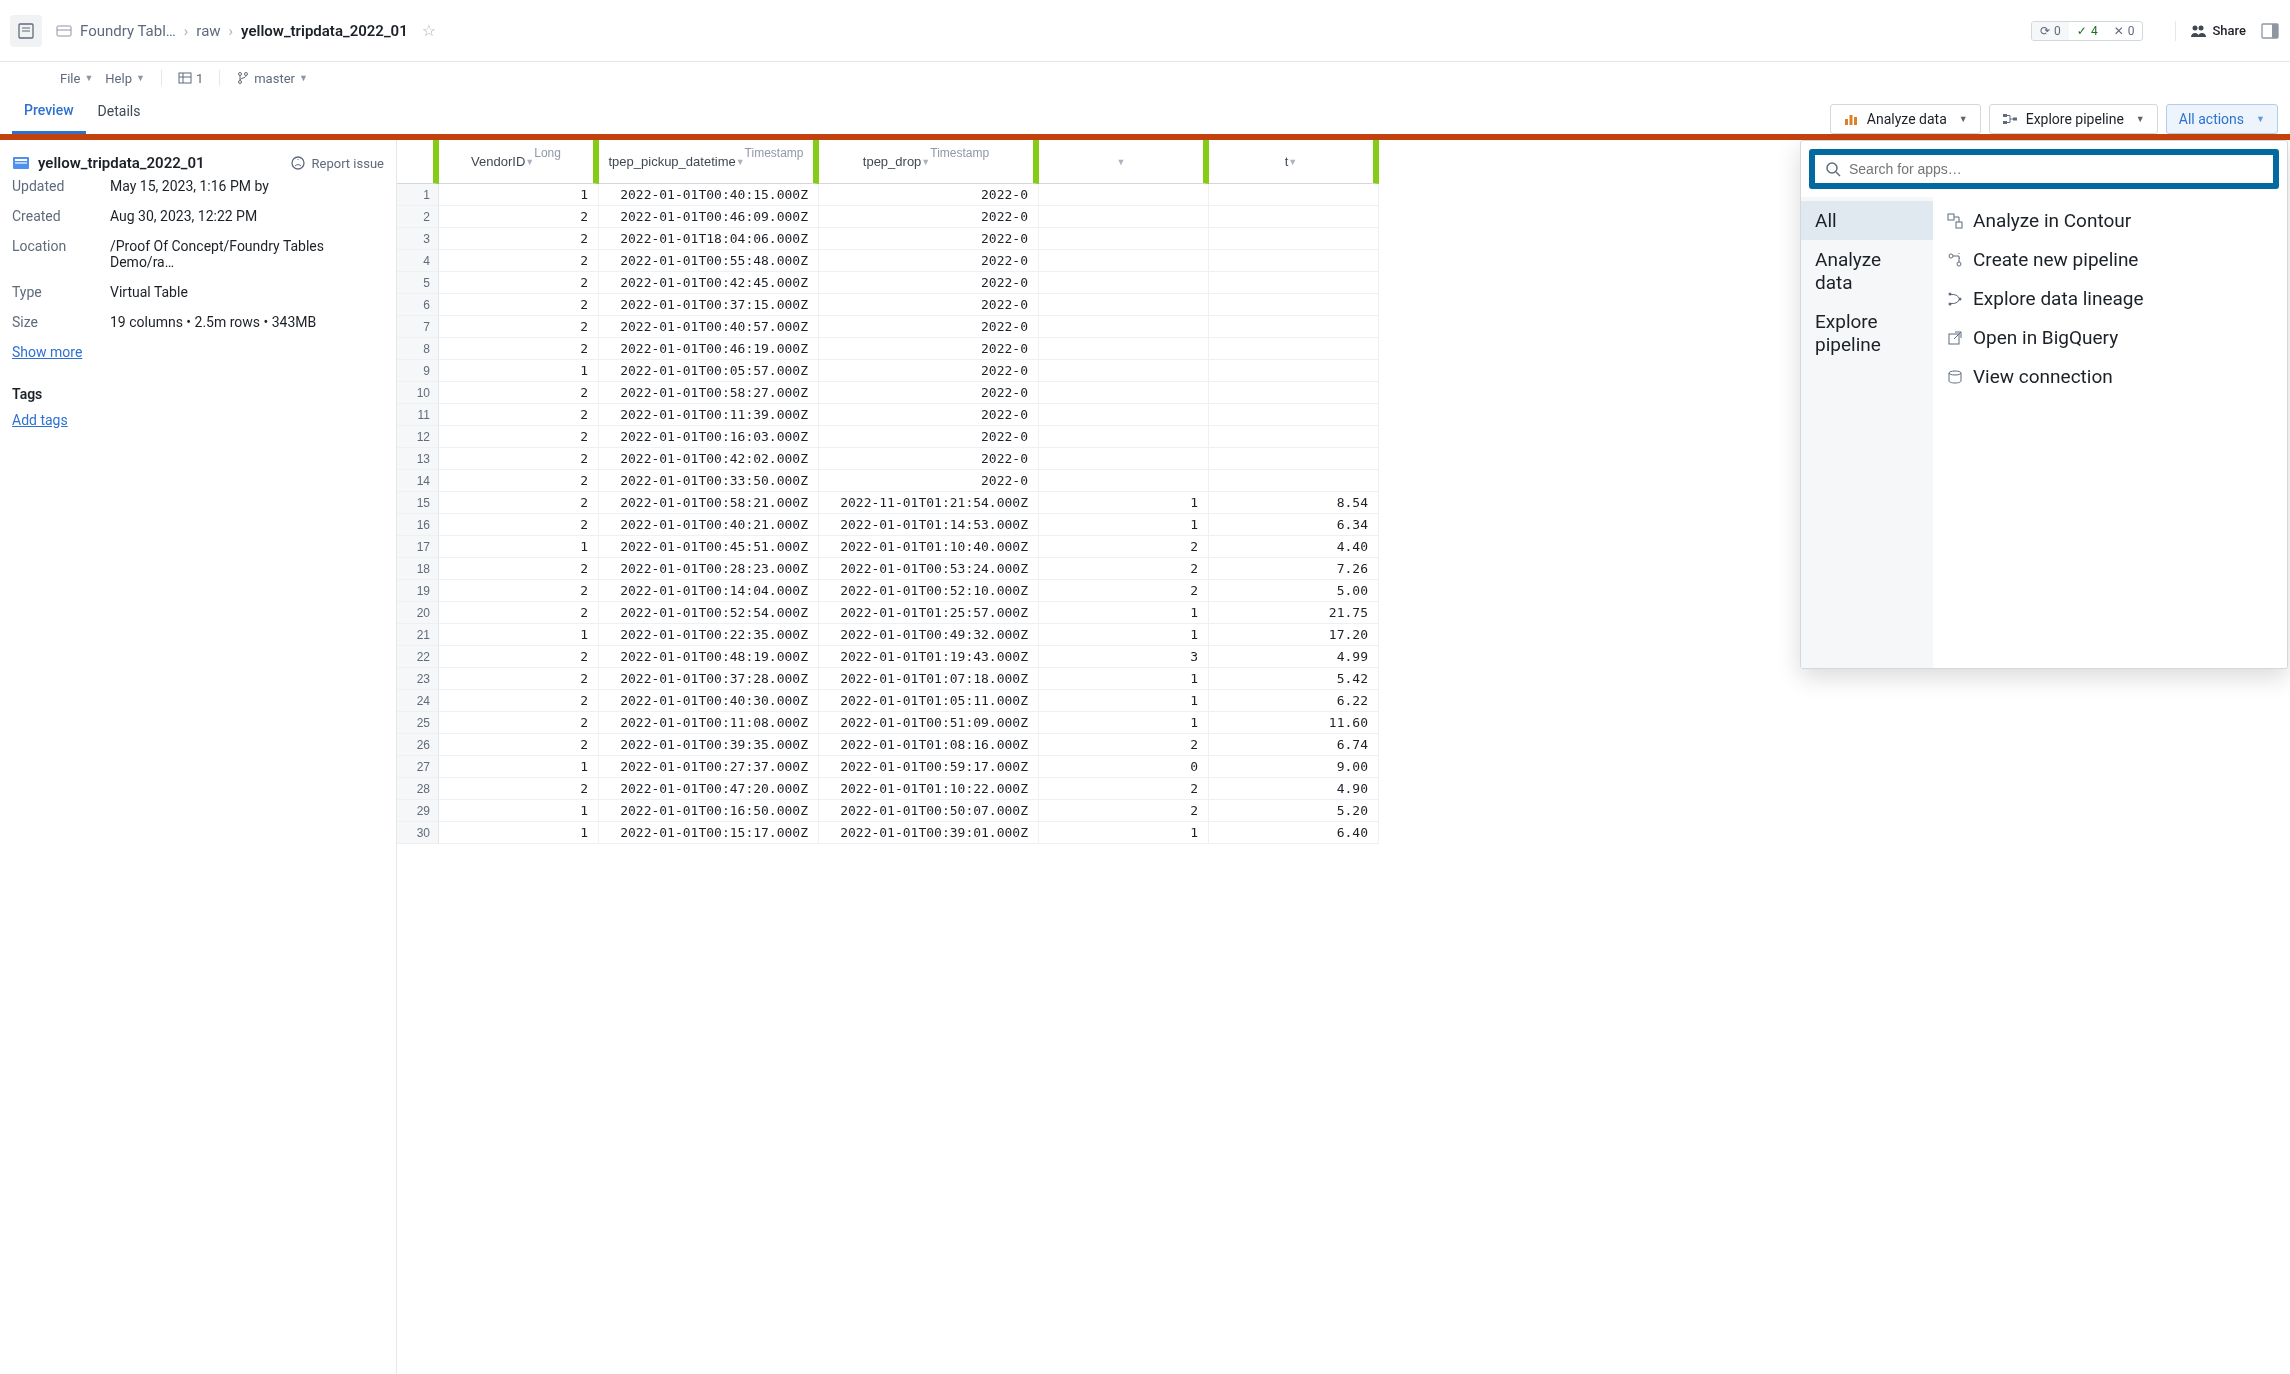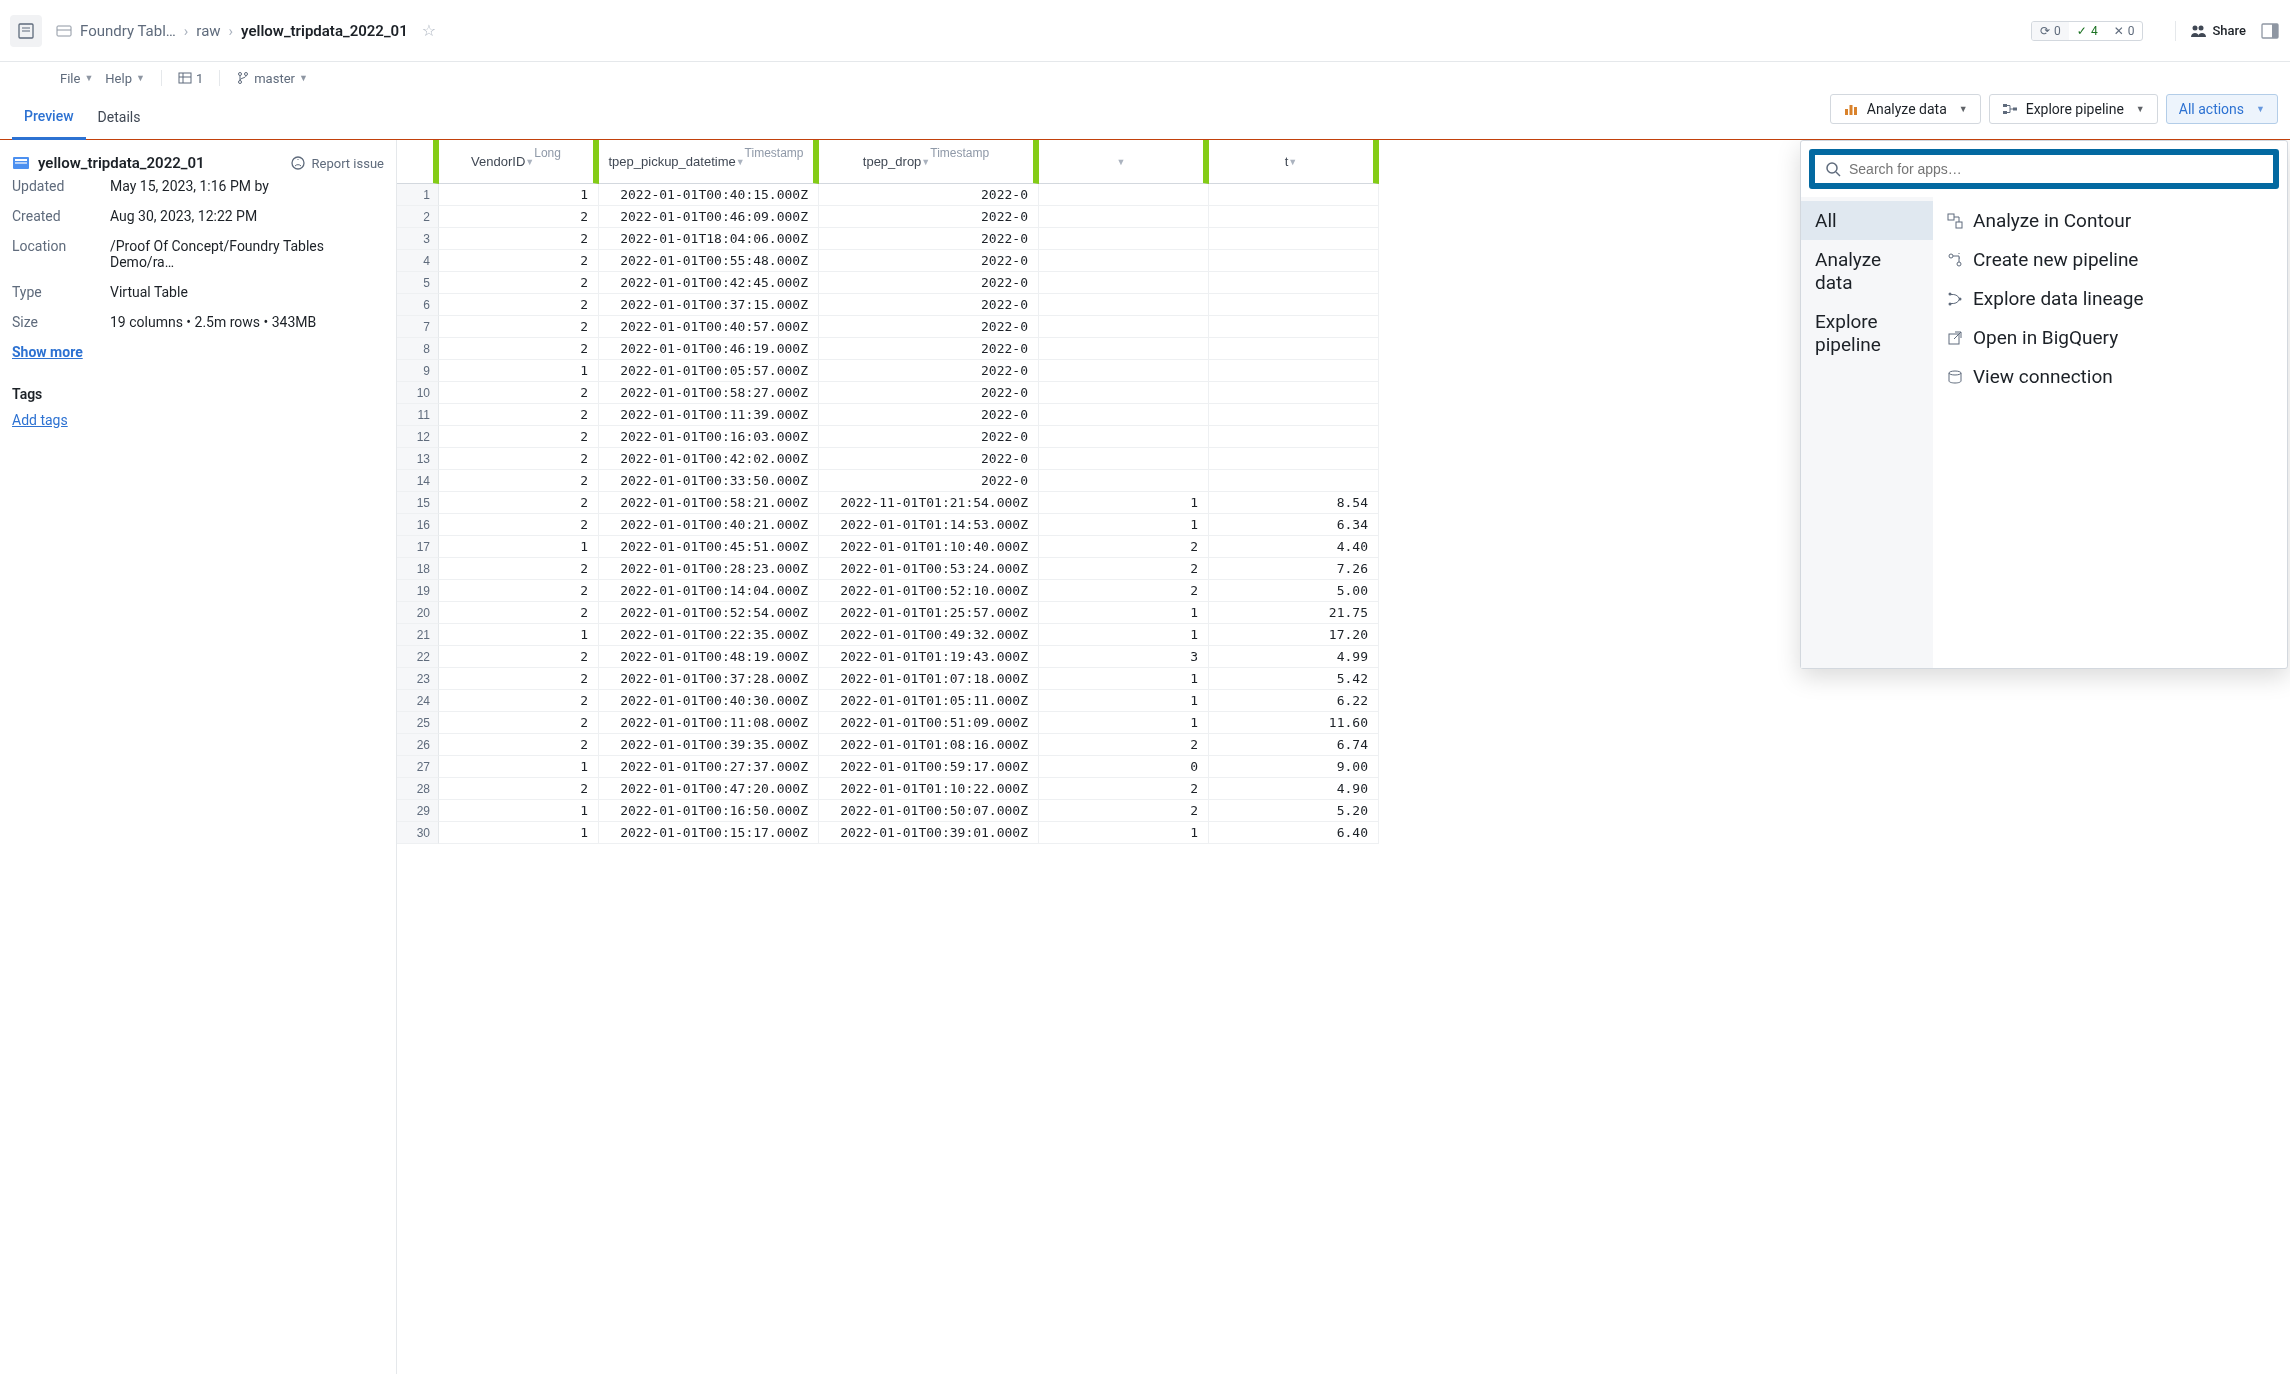--- a/index.html
+++ b/index.html
@@ -24,21 +24,21 @@
 .share-btn { display:flex; align-items:center; gap:6px; font-weight:500; cursor:pointer; }
 .panel-icon{width:20px;height:20px;margin-left:14px;opacity:.7;}
 
 
 .menubar { display:flex; align-items:center; height:32px; padding-left:56px; gap:4px; color:#5f6b7c; font-size:13px;}
 .menubar .mitem { display:flex; align-items:center; gap:4px; padding:2px 4px; cursor:pointer;}
 .menubar .msep { width:1px; height:16px; background:#e5e8eb; margin:0 8px;}
 .caret{font-size:9px;opacity:.7;}
 
 
-.tabrow { display:flex; align-items:flex-start; height:46px; border-bottom:1px solid #c2410c; padding:0 12px; }
+.tabrow { display:flex; align-items:flex-end; height:46px; border-bottom:6px solid #c2410c; padding:0 12px; }
 .tabs { display:flex; gap:0;}
 .tab { padding:0 12px; height:46px; display:flex; align-items:center; cursor:pointer; font-size:14px; color:#404854;}
 .tab.active { color:#2d72d2; border-bottom:3px solid #2d72d2; font-weight:500;}
 .action-buttons { margin-left:auto; display:flex; gap:8px;}
 .btn { display:flex; align-items:center; gap:8px; border:1px solid #d3d8de; border-radius:3px; padding:6px 12px; font-size:14px; background:#fff; cursor:pointer;}
 .btn .caret{margin-left:4px;}
 .btn.all-actions { background:#edf4fc; border-color:#b3cde8; color:#2d72d2;}
 .btn svg{flex:none;}
 
 
@@ -50,21 +50,21 @@
 .report-issue{margin-left:auto;display:flex;align-items:center;gap:6px;color:#5f6b7c;font-size:13px;cursor:pointer;}
 .side-tabs{display:flex;margin-top:14px;}
 .side-tab{flex:1;text-align:center;padding:8px 0;background:#fff;border:1px solid #e5e8eb;cursor:pointer;font-size:14px;}
 .side-tab.active{background:#eef0f2;border-color:#e5e8eb;}
 .side-tab:first-child{border-radius:3px 0 0 3px;}
 .side-tab:last-child{border-radius:0 3px 3px 0;border-left:none;}
 .desc-input{width:100%;border:none;padding:14px 4px;color:#5f6b7c;font-size:14px;outline:none;}
 .meta-grid{display:grid;grid-template-columns:98px 1fr;row-gap:14px;font-size:14px;margin-top:6px;}
 .meta-label{color:#5f6b7c;}
 .meta-val{color:#1c2127;}
-.show-more{color:#2d72d2;margin-top:14px;cursor:pointer;font-size:14px;text-decoration:underline;font-weight:bold;}
+.show-more{color:#2d72d2;margin-top:14px;cursor:pointer;font-size:14px;text-decoration:underline;}
 .tags-title{font-weight:600;margin-top:26px;font-size:14px;}
 .add-tags{color:#2d72d2;margin-top:10px;cursor:pointer;font-size:14px;text-decoration:underline;}
 
 
 .grid-wrap{flex:1;overflow:auto;position:relative;}
 .grid{display:grid;grid-template-columns:42px 160px 220px 220px 170px 170px;font-family:ui-monospace,Menlo,Consolas,monospace;font-size:13px;}
 .gh{position:sticky;top:0;background:#fff;border-bottom:1px solid #d3d8de;border-right:6px solid #84cc16;padding:6px 10px;display:flex;flex-direction:row;justify-content:center;height:44px;}
 .gh .cn{font-family:-apple-system,sans-serif;font-weight:500;font-size:13px;color:#404854;display:flex;justify-content:space-between;align-items:center;}
 .gh .ct{font-family:-apple-system,sans-serif;font-size:12px;color:#8f99a8;}
 .gh .dd{font-size:9px;color:#abb3bf;}

